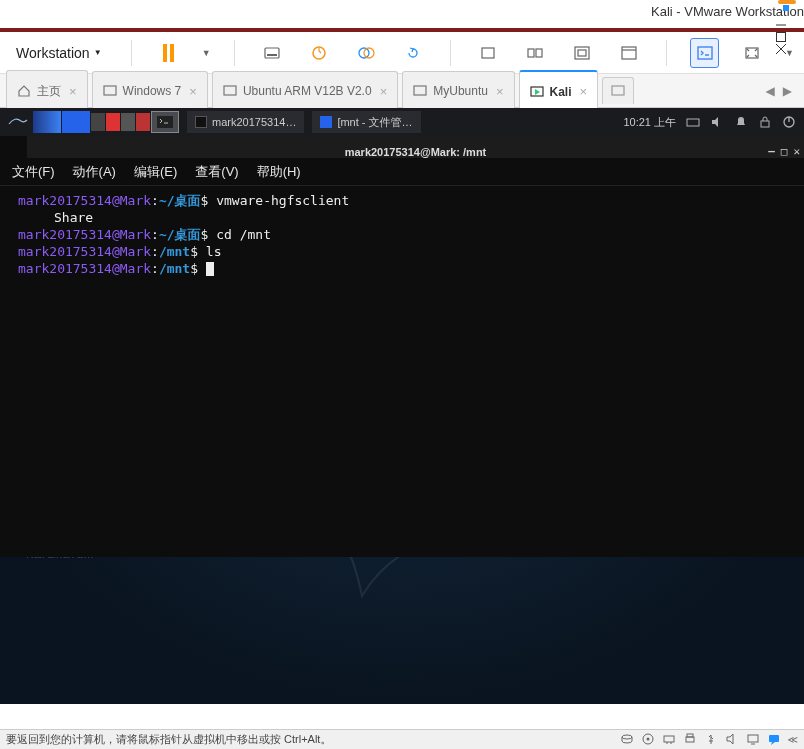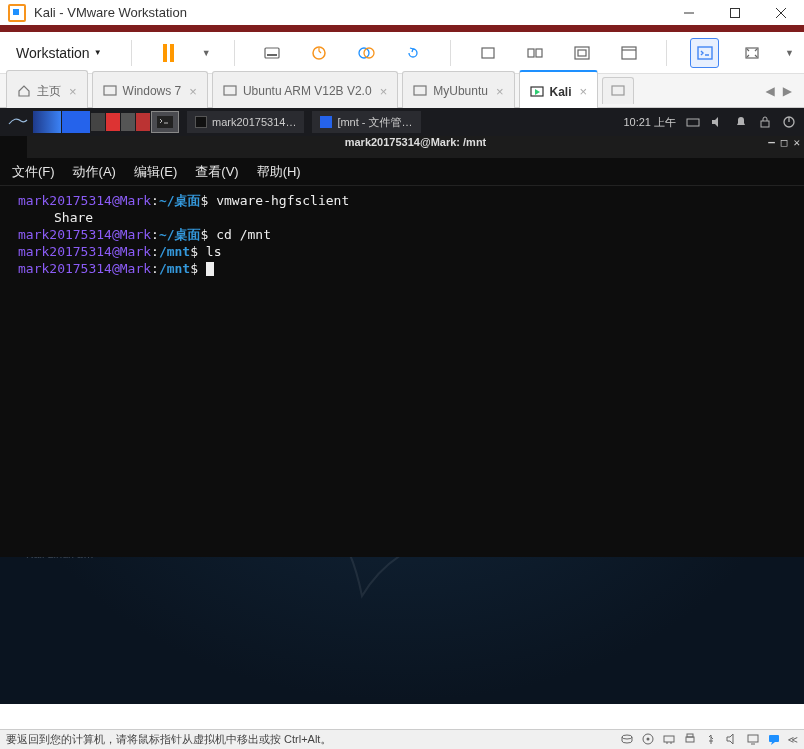--- a/index.html
+++ b/index.html
@@ -1,19 +1,19 @@
 <!DOCTYPE html>
 <html><head>
 <meta charset="utf-8">
 <style>
 * { margin: 0; padding: 0; box-sizing: border-box; }
 body { font-family: "Segoe UI", Tahoma, sans-serif; font-size: 12px; background: #fff; width: 804px; height: 749px; overflow: hidden; }
 
 
-.titlebar { height: 32px; display: flex; align-items: center; border-bottom: 7px solid #7f1d1d; }
+.titlebar { height: 32px; display: flex; align-items: flex-end; border-bottom: 4px solid #7f1d1d; flex-direction: column; }
 .titlebar .app-icon { width: 18px; height: 18px; margin: 0 8px; border: 2px solid #f7941d; border-radius: 2px; position: relative; }
 .titlebar .app-icon::after { content:""; position:absolute; top:3px; left:3px; width:6px; height:6px; background:#1e90ff; }
 .titlebar .title { flex: 1; font-size: 13px; color: #333; }
 .titlebar .win-btn { width: 46px; height: 32px; display: flex; align-items: center; justify-content: center; color: #333; font-size: 14px; }
 .win-btn svg { width: 12px; height: 12px; }
 
 
 .toolbar { height: 42px; display: flex; align-items: center; padding: 0 10px; gap: 19px; border-bottom: 1px solid #e0e0e0; }
 .workstation-menu { font-size: 14px; color: #222; padding: 4px 6px; display: flex; align-items: center; gap: 4px; }
 .sep { width: 1px; height: 26px; background: #ddd; margin: 0 4px; }
@@ -53,21 +53,21 @@
 
 
 .kali-desktop { position: absolute; top: 28px; left: 0; right: 0; bottom: 0; background: radial-gradient(ellipse at center, #12263a 0%, #0a1420 70%); overflow: hidden; }
 .dragon { position: absolute; top: 180px; left: 50%; transform: translateX(-50%); opacity: 0.08; }
 .desktop-icon { position: absolute; left: 25px; width: 70px; text-align: center; color: #7a8694; font-size: 11px; opacity: 0.45; }
 .desktop-icon .di-box { width: 48px; height: 48px; margin: 0 auto 4px; border-radius: 6px; background: rgba(80,100,120,0.3); }
 .di-1 { top: 140px; } .di-2 { top: 250px; } .di-3 { top: 360px; }
 
 
 .term-window { position: absolute; top: 28px; left: 0; right: 0; background: #0d0d0d; color: #eee; }
-.term-title { height: 22px; background: #1c1c1c; display: flex; align-items: flex-start; justify-content: center; color: #ddd; font-size: 11px; position: relative; font-weight: bold; margin-left: 27px; }
+.term-title { height: 22px; background: #1c1c1c; display: flex; align-items: flex-end; justify-content: center; color: #ddd; font-size: 11px; position: relative; font-weight: bold; margin-left: 27px; }
 .term-title .wc { position: absolute; right: 4px; display: flex; gap: 6px; font-size: 11px; color: #ccc; }
 .term-title .wc span { font-family: monospace; }
 .term-menu { height: 28px; background: #0d0d0d; display: flex; align-items: center; gap: 18px; padding: 0 12px; color: #e5e5e5; font-size: 13px; border-bottom: 1px solid #222; }
 .term-body { padding: 6px 10px 280px; font-family: "DejaVu Sans Mono", Consolas, monospace; font-size: 13px; line-height: 17px; }
 .pr-user { color: #8b5cf6; font-weight: normal; margin-left: 8px; }
 .pr-path { color: #3498db; font-weight: bold; }
 .pr-sym { color: #eee; }
 .cmd { color: #eee; }
 .out { color: #eee; margin-left: 44px; }
 .cursor { display: inline-block; width: 8px; height: 14px; background: #eee; vertical-align: text-bottom; }

